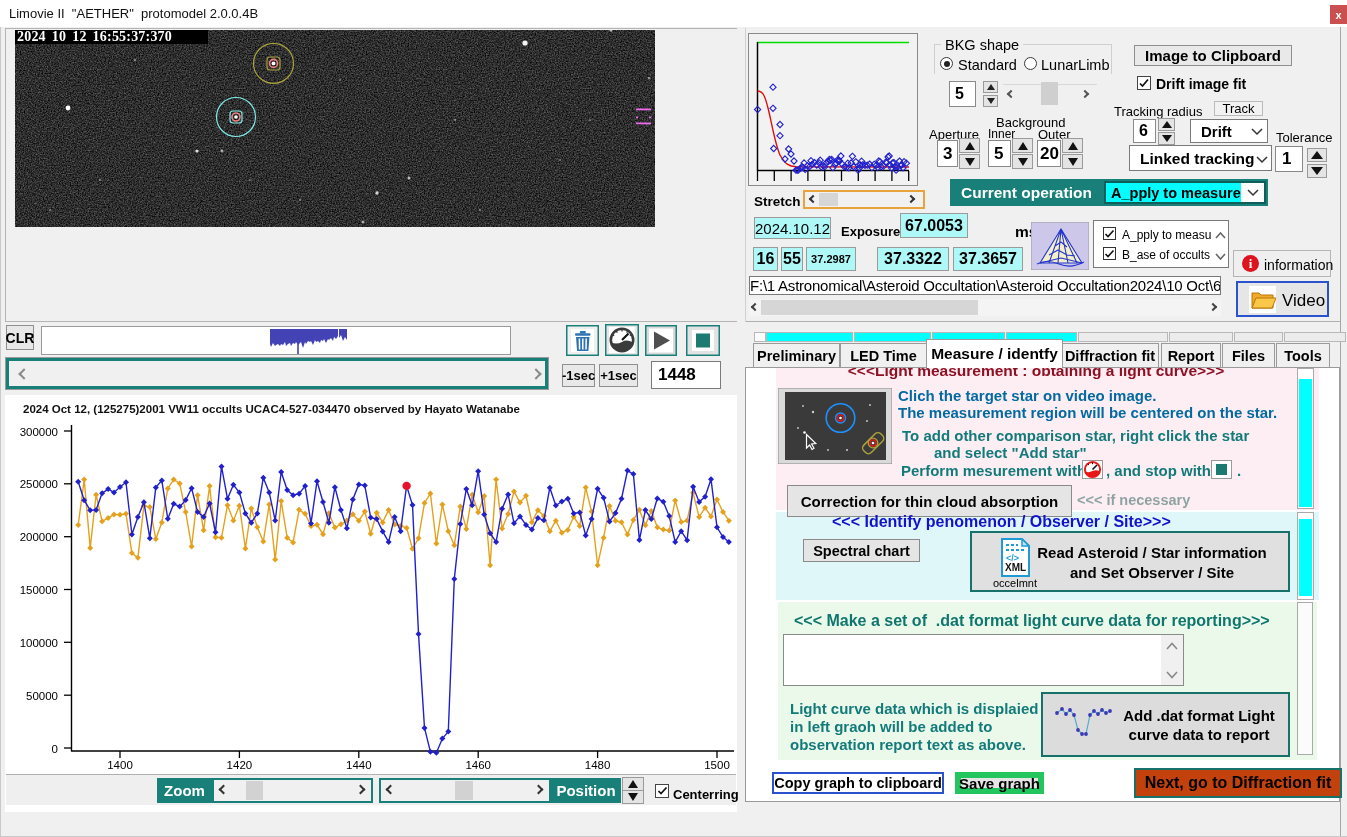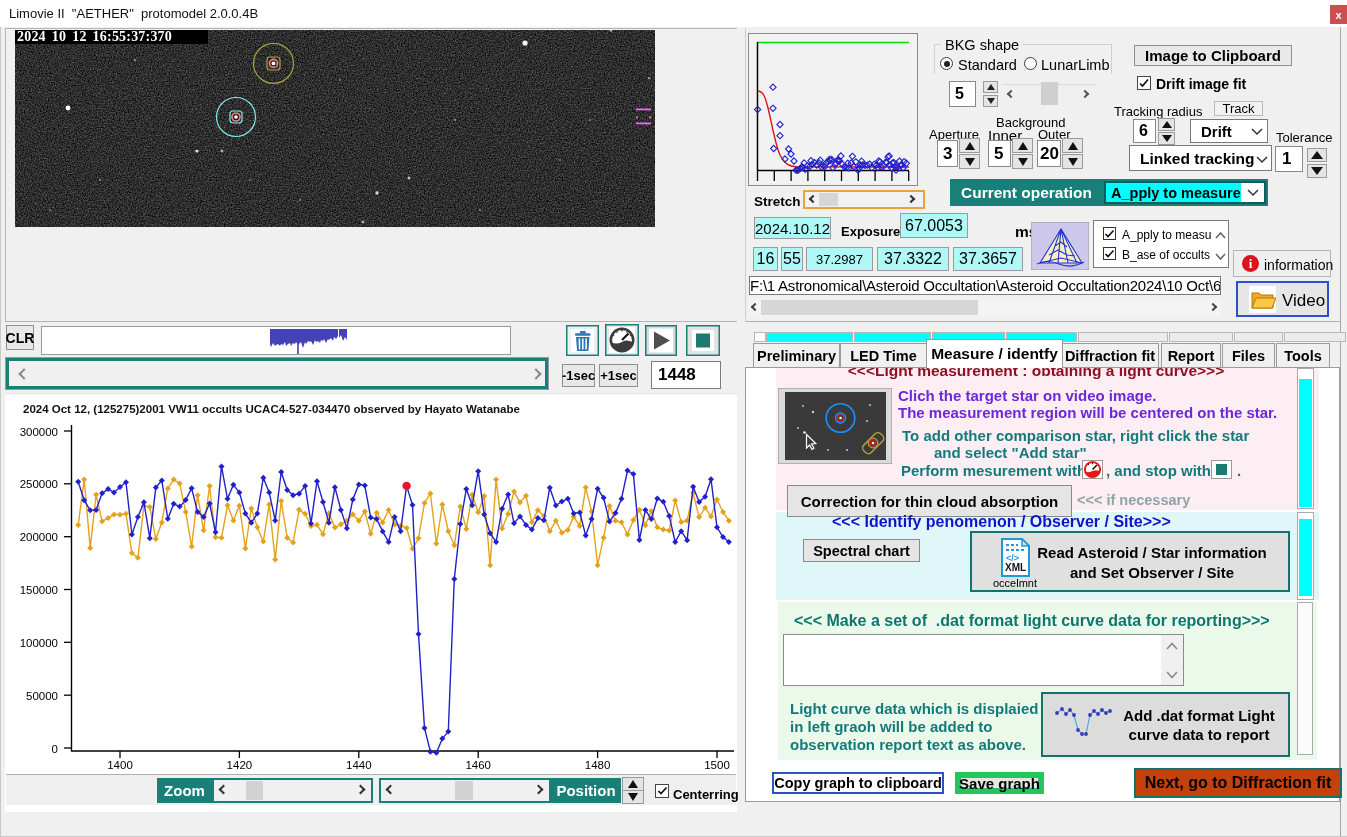--- a/index.html
+++ b/index.html
@@ -1,20 +1,20 @@
 <!DOCTYPE html>
 <html><head><meta charset="utf-8">
 <style>
 *{margin:0;padding:0;box-sizing:border-box;}
 html,body{width:1347px;height:837px;overflow:hidden;}
 body{font-family:"Liberation Sans",sans-serif;background:#f0f0f0;position:relative;}
 .abs{position:absolute;}
 .b{font-weight:bold;}
 .btn{background:#e8e8e8;border:1px solid #8f8f8f;display:flex;align-items:center;justify-content:center;}
-.cyanbox{background:#aef8f8;border:1px solid #9a9a9a;display:flex;align-items:center;justify-content:center;font-weight:normal;color:#000;}
+.cyanbox{background:#aef8f8;border:1px solid #9a9a9a;display:flex;align-items:center;justify-content:center;font-weight:bold;color:#000;}
 .teal{background:#188078;color:#fff;font-weight:bold;display:flex;align-items:center;justify-content:center;}
 .sld{border:2px solid #188078;background:#f0f0f0;}
 .chevl{width:8px;height:8px;border-left:2px solid #8a8a8a;border-bottom:2px solid #8a8a8a;transform:rotate(45deg);}
 .chevr{width:8px;height:8px;border-right:2px solid #8a8a8a;border-bottom:2px solid #8a8a8a;transform:rotate(-45deg);}
 .tri-up{width:0;height:0;border-left:4px solid transparent;border-right:4px solid transparent;border-bottom:6px solid #111;}
 .tri-dn{width:0;height:0;border-left:4px solid transparent;border-right:4px solid transparent;border-top:6px solid #111;}
 .spinbtn{background:#e4e4e4;border:1px solid #9a9a9a;display:flex;align-items:center;justify-content:center;}
 .ck{background:#fff;border:1px solid #444;display:flex;align-items:center;justify-content:center;}
 </style>
 </head><body>
@@ -527,21 +527,21 @@
 <div class="abs spinbtn" style="left:983px;top:95px;width:15px;height:12px;">
     <div class="tri-dn" style="border-top-color:#222;"></div>
   </div>
 <div class="abs" style="left:1003px;top:84px;width:94px;height:1px;background:#d8d8d8;"></div>
 <div class="abs chevl" style="left:1008px;top:91px;width:6px;height:6px;border-color:#555;"></div>
 <div class="abs" style="left:1041px;top:82px;width:17px;height:23px;background:#cfcfcf;"></div>
 <div class="abs chevr" style="left:1082px;top:91px;width:6px;height:6px;border-color:#555;"></div>
 
 <div class="abs" style="left:996px;top:115px;font-size:13px;">Background</div>
 <div class="abs" style="left:929px;top:127px;font-size:13px;">Aperture</div>
-<div class="abs" style="left:988px;top:127px;font-size:15px;">Inner</div>
+<div class="abs" style="left:988px;top:127px;font-size:12px;">Inner</div>
 <div class="abs" style="left:1038px;top:127px;font-size:13px;">Outer</div>
 <div class="abs b" style="left:937px;top:140px;width:21px;height:27px;background:#fff;border:1px solid #8a8a8a;font-size:17px;line-height:25px;padding-left:5px;">3</div>
 <div class="abs spinbtn" style="left:959px;top:138px;width:21px;height:15px;">
     <div class="tri-up" style="border-left-width:5px;border-right-width:5px;border-bottom-width:8px;"></div>
   </div>
 <div class="abs spinbtn" style="left:959px;top:154px;width:21px;height:15px;">
     <div class="tri-dn" style="border-left-width:5px;border-right-width:5px;border-top-width:8px;"></div>
   </div>
 <div class="abs b" style="left:988px;top:140px;width:23px;height:27px;background:#fff;border:1px solid #8a8a8a;font-size:17px;line-height:25px;padding-left:5px;">5</div>
 <div class="abs spinbtn" style="left:1012px;top:138px;width:21px;height:15px;">
@@ -610,21 +610,21 @@
  <div class="abs" style="left:14px;top:1px;width:19px;height:13px;background:#d6d6d6;"></div>
  <div class="abs chevr" style="left:103px;top:4px;width:6px;height:6px;border-color:#333;"></div>
 </div>
 
 <div class="abs cyanbox" style="left:754px;top:217px;width:77px;height:22px;font-size:15px;font-weight:normal;">2024.10.12</div>
 <div class="abs b" style="left:841px;top:224px;font-size:13px;">Exposure</div>
 <div class="abs cyanbox" style="left:900px;top:213px;width:68px;height:25px;font-size:16px;">67.0053</div>
 <div class="abs b" style="left:971px;top:223px;font-size:15.5px;margin-left:44px;">msec</div>
 <div class="abs cyanbox" style="left:753px;top:247px;width:25px;height:24px;font-size:16px;">16</div>
 <div class="abs cyanbox" style="left:781px;top:247px;width:22px;height:24px;font-size:16px;">55</div>
-<div class="abs cyanbox" style="left:806px;top:247px;width:67px;height:24px;font-size:13px;">37.2987</div>
+<div class="abs cyanbox" style="left:806px;top:247px;width:50px;height:24px;font-size:11px;">37.2987</div>
 <div class="abs cyanbox" style="left:877px;top:247px;width:72px;height:24px;font-size:16px;">37.3322</div>
 <div class="abs cyanbox" style="left:953px;top:247px;width:70px;height:24px;font-size:16px;">37.3657</div>
 <svg class="abs" width="58" height="48" style="left:1031px;top:222px;">
 <rect x="0" y="0" width="58" height="48" fill="#cdc8ea" stroke="#9a9a9a" stroke-width="1"></rect>
 <g stroke="#2434cc" stroke-width="1.1" fill="#f2efc9" stroke-linejoin="round">
 <path d="M30 7 L9 41 L51 41 Z"></path>
 <path d="M30 7 L18 41 M30 7 L27 41 M30 7 L37 41 M30 7 L46 41 M24 24 L30 20 L36 25 M18 33 L27 28 L36 33 L44 34"></path>
 <path d="M6 42 Q 16 37 28 42 Q 40 47 53 40" fill="none"></path>
 <path d="M9 41 L30 36 L51 41" fill="none"></path>
 </g>
@@ -712,21 +712,21 @@
 <circle cx="62.5" cy="30" r="3.1" fill="none" stroke="#e81616" stroke-width="1.4"></circle>
 <circle cx="62.5" cy="30" r="1.3" fill="#fff"></circle>
 <g transform="rotate(-45 95 55)">
       <rect x="83" y="50" width="24" height="10.5" rx="4" fill="none" stroke="#a8a23c" stroke-width="1.5"></rect>
     </g>
 <circle cx="95" cy="55" r="4.8" fill="none" stroke="#a8a23c" stroke-width="1.3"></circle>
 <circle cx="95" cy="55" r="3.1" fill="none" stroke="#e81616" stroke-width="1.4"></circle>
 <circle cx="95" cy="55" r="1.3" fill="#fff"></circle>
 <path d="M28.5 46.5 L28.5 60 L31.6 57 L34 61.5 L36 60.3 L33.6 56 L37.8 55.6 Z" fill="none" stroke="#fff" stroke-width="1.2"></path>
 </svg>
-<div class="abs" style="z-index:3;left:898px;top:388px;font-size:15px;font-weight:bold;color:#6d28d9;line-height:16.5px;">Clich the target star on video image.<br>The measurement region will be centered on the star.</div>
+<div class="abs" style="z-index:3;left:898px;top:388px;font-size:15px;font-weight:bold;color:#0369a1;line-height:16.5px;">Clich the target star on video image.<br>The measurement region will be centered on the star.</div>
 <div class="abs b" style="z-index:3;left:902px;top:427px;font-size:15px;color:#137a7a;">To add other comparison star, right click the star</div>
 <div class="abs b" style="z-index:3;left:934px;top:444px;font-size:15px;color:#137a7a;">and select "Add star"</div>
 <div class="abs b" style="z-index:3;left:901px;top:462px;font-size:15px;color:#137a7a;">Perform mesurement with</div>
 <svg class="abs" width="21" height="19" style="left:1082px;top:460px;z-index:3;">
 <rect x="0.5" y="0.5" width="20" height="18" fill="#fff" stroke="#9a9a9a"></rect>
 <circle cx="10.5" cy="9.5" r="7.6" fill="#fff" stroke="#e81616" stroke-width="2"></circle>
 <path d="M3.2 11.5 a7.6 7.6 0 0 0 14.6 0 q-3.5 -2.4 -7.3 -0.4 q-3.8 2 -7.3 0.4 z" fill="#e81616"></path>
 <line x1="10.5" y1="9.5" x2="15" y2="5" stroke="#111" stroke-width="1.6"></line>
 <line x1="10.5" y1="2.5" x2="10.5" y2="4.2" stroke="#111" stroke-width="1"></line>
 <line x1="6" y1="3.8" x2="6.8" y2="5.2" stroke="#111" stroke-width="1"></line>

